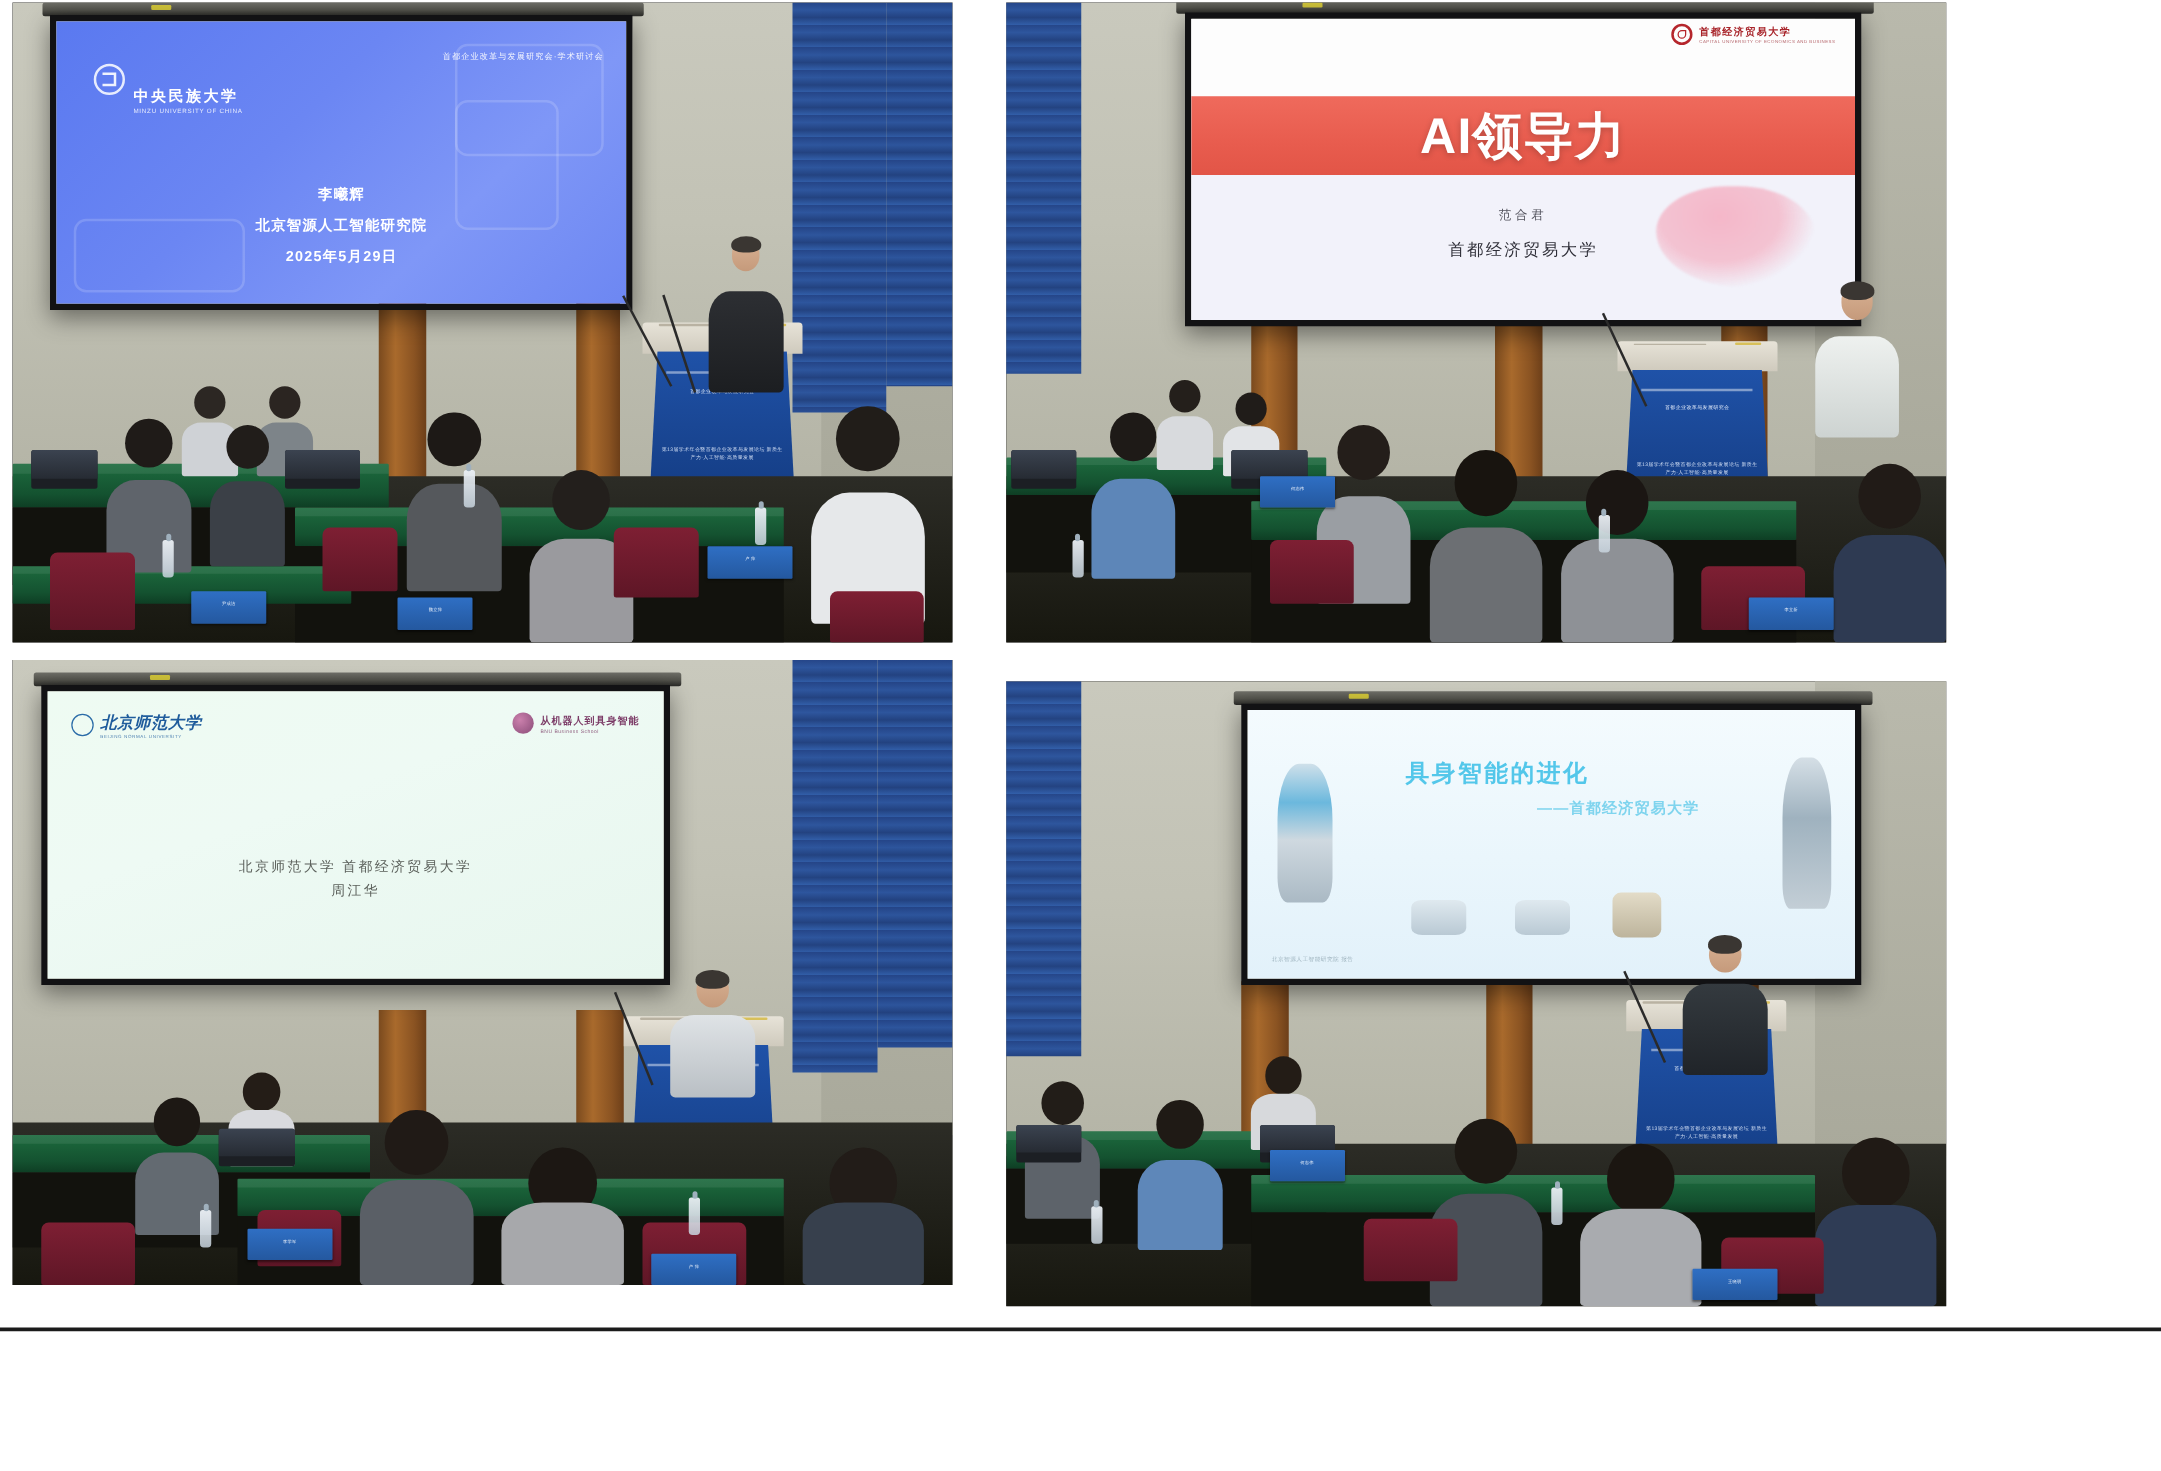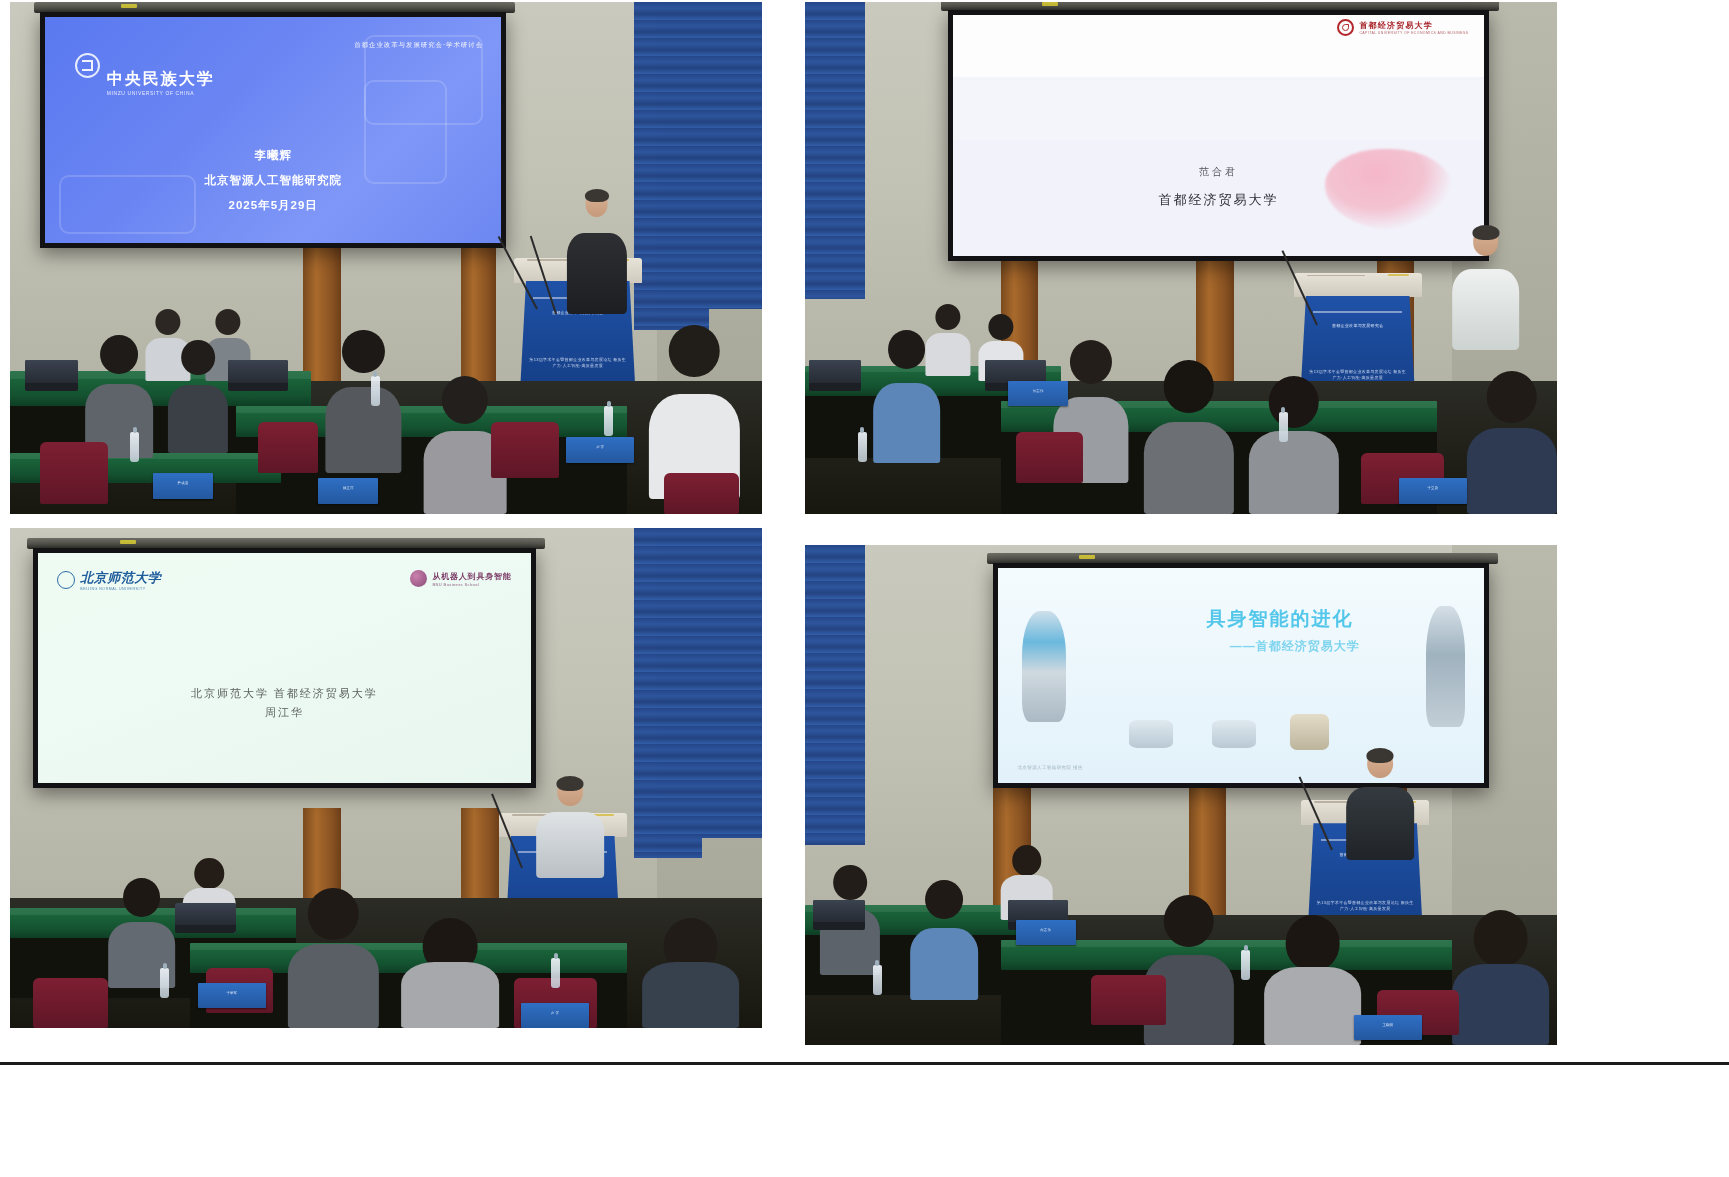--- a/index.html
+++ b/index.html
@@ -104,21 +104,21 @@
   .s1-seal {
     width:25px; height:25px; border-radius:50%;
     border:2px solid rgba(255,255,255,.85);
     display:flex; align-items:center; justify-content:center;
   }
   .s1-seal i {
     display:block; width:11px; height:11px;
     border:2px solid rgba(255,255,255,.9);
     border-left:none;
   }
-  .s1-univ-cn { font-size:16px; font-weight:700; letter-spacing:2px; line-height:1;margin-top:36px; }
+  .s1-univ-cn { font-size:12px; font-weight:700; letter-spacing:2px; line-height:1;margin-top:36px; }
   .s1-univ-en { font-size:5px; letter-spacing:.6px; opacity:.85; margin-top:3px; }
   .s1-header-right {
     position:absolute; right:4%; top:10.5%;
     font-size:6.5px; letter-spacing:.9px; opacity:.92; white-space:nowrap;
   }
   .s1-title {
     position:absolute; left:0; right:0; top:38%;
     text-align:center; font-size:22px; font-weight:700; letter-spacing:1.5px;
     text-shadow:0 1px 3px rgba(0,0,0,.25);
   }
@@ -189,21 +189,21 @@
   .s3-line.a { top:58%; }
   .s3-line.b { top:66%; }
 
   
   .slide-sky {
     position:absolute; inset:0;
     background: linear-gradient(180deg,#f4fbfe 0%,#eaf6fc 55%,#e2f1fa 100%);
   }
   .s4-title {
     position:absolute; left:26%; top:18%; width:64%;
-    text-align:center; font-size:19px; font-weight:800; color:#53c7ea;
+    text-align:left; font-size:19px; font-weight:800; color:#53c7ea;
     letter-spacing:2px;
   }
   .s4-sub {
     position:absolute; left:30%; top:33%; width:62%;
     text-align:center; font-size:12px; font-weight:700; color:#7fd4ee; letter-spacing:1px;
   }
   .s4-foot {
     position:absolute; left:4%; bottom:6%;
     font-size:4.5px; color:#9fb4bf; letter-spacing:.4px;
   }
@@ -480,20 +480,23 @@
               <div class="s2-top">
                 <div class="s2-logo">
                   <div class="s2-seal">
                       <i></i>
                     </div>
                   <div>
                     <div class="s2-logo-cn">首都经济贸易大学</div>
                     <div class="s2-logo-en">CAPITAL UNIVERSITY OF ECONOMICS AND BUSINESS</div>
                   </div>
                 </div>
+              </div>
+              <div class="s2-band">
+                <div class="s2-band-title">AI领导力</div>
               </div>
               <div class="s2-body">
                 <div class="s2-blob"></div>
                 <div class="s2-name">范合君</div>
                 <div class="s2-affil">首都经济贸易大学</div>
               </div>
             </div>
           </div>
         </div>
 

